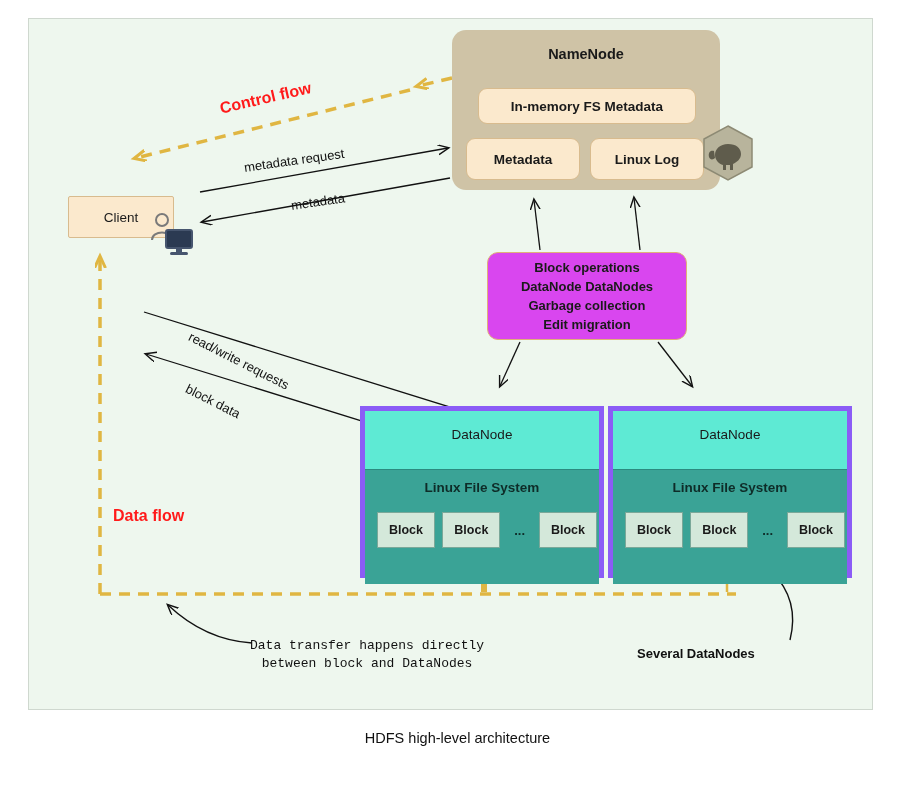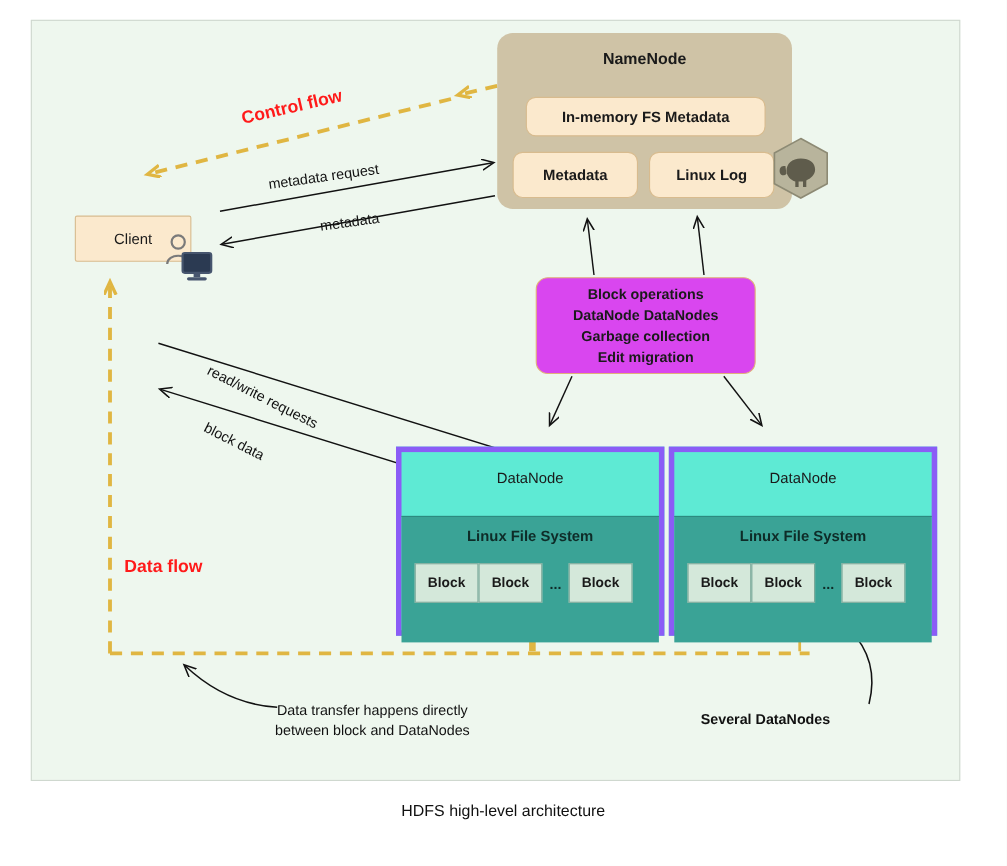--- a/index.html
+++ b/index.html
@@ -154,20 +154,21 @@
     font-size: 13.5px;
     font-weight: bold;
     color: #0e2c28;
   }
   .blocks {
     position: absolute;
     left: 12px; top: 42px;
     width: 220px;
     display: flex;
     align-items: center;
+    justify-content: space-between;
   }
   .block {
     width: 56px; height: 34px;
     background: #d4e8da;
     border: 1px solid #7aa899;
     display: flex;
     align-items: center;
     justify-content: center;
     font-size: 12.5px;
     font-weight: bold;
@@ -224,21 +225,21 @@
     transform-origin: left top;
   }
   .note {
     position: absolute;
     font-size: 13px;
     color: #111111;
     text-align: center;
     line-height: 18px;
     white-space: nowrap;
   }
-  #note-transfer { left: 250px; top: 637px; }
+  #note-transfer { left: 250px; top: 637px; font-family: Liberation Mono, monospace; }
   #note-several { left: 637px; top: 645px; font-weight: bold; }
 
   #caption {
     position: absolute;
     left: 0; top: 730px;
     width: 915px;
     text-align: center;
     font-size: 14.5px;
     color: #111111;
   }

